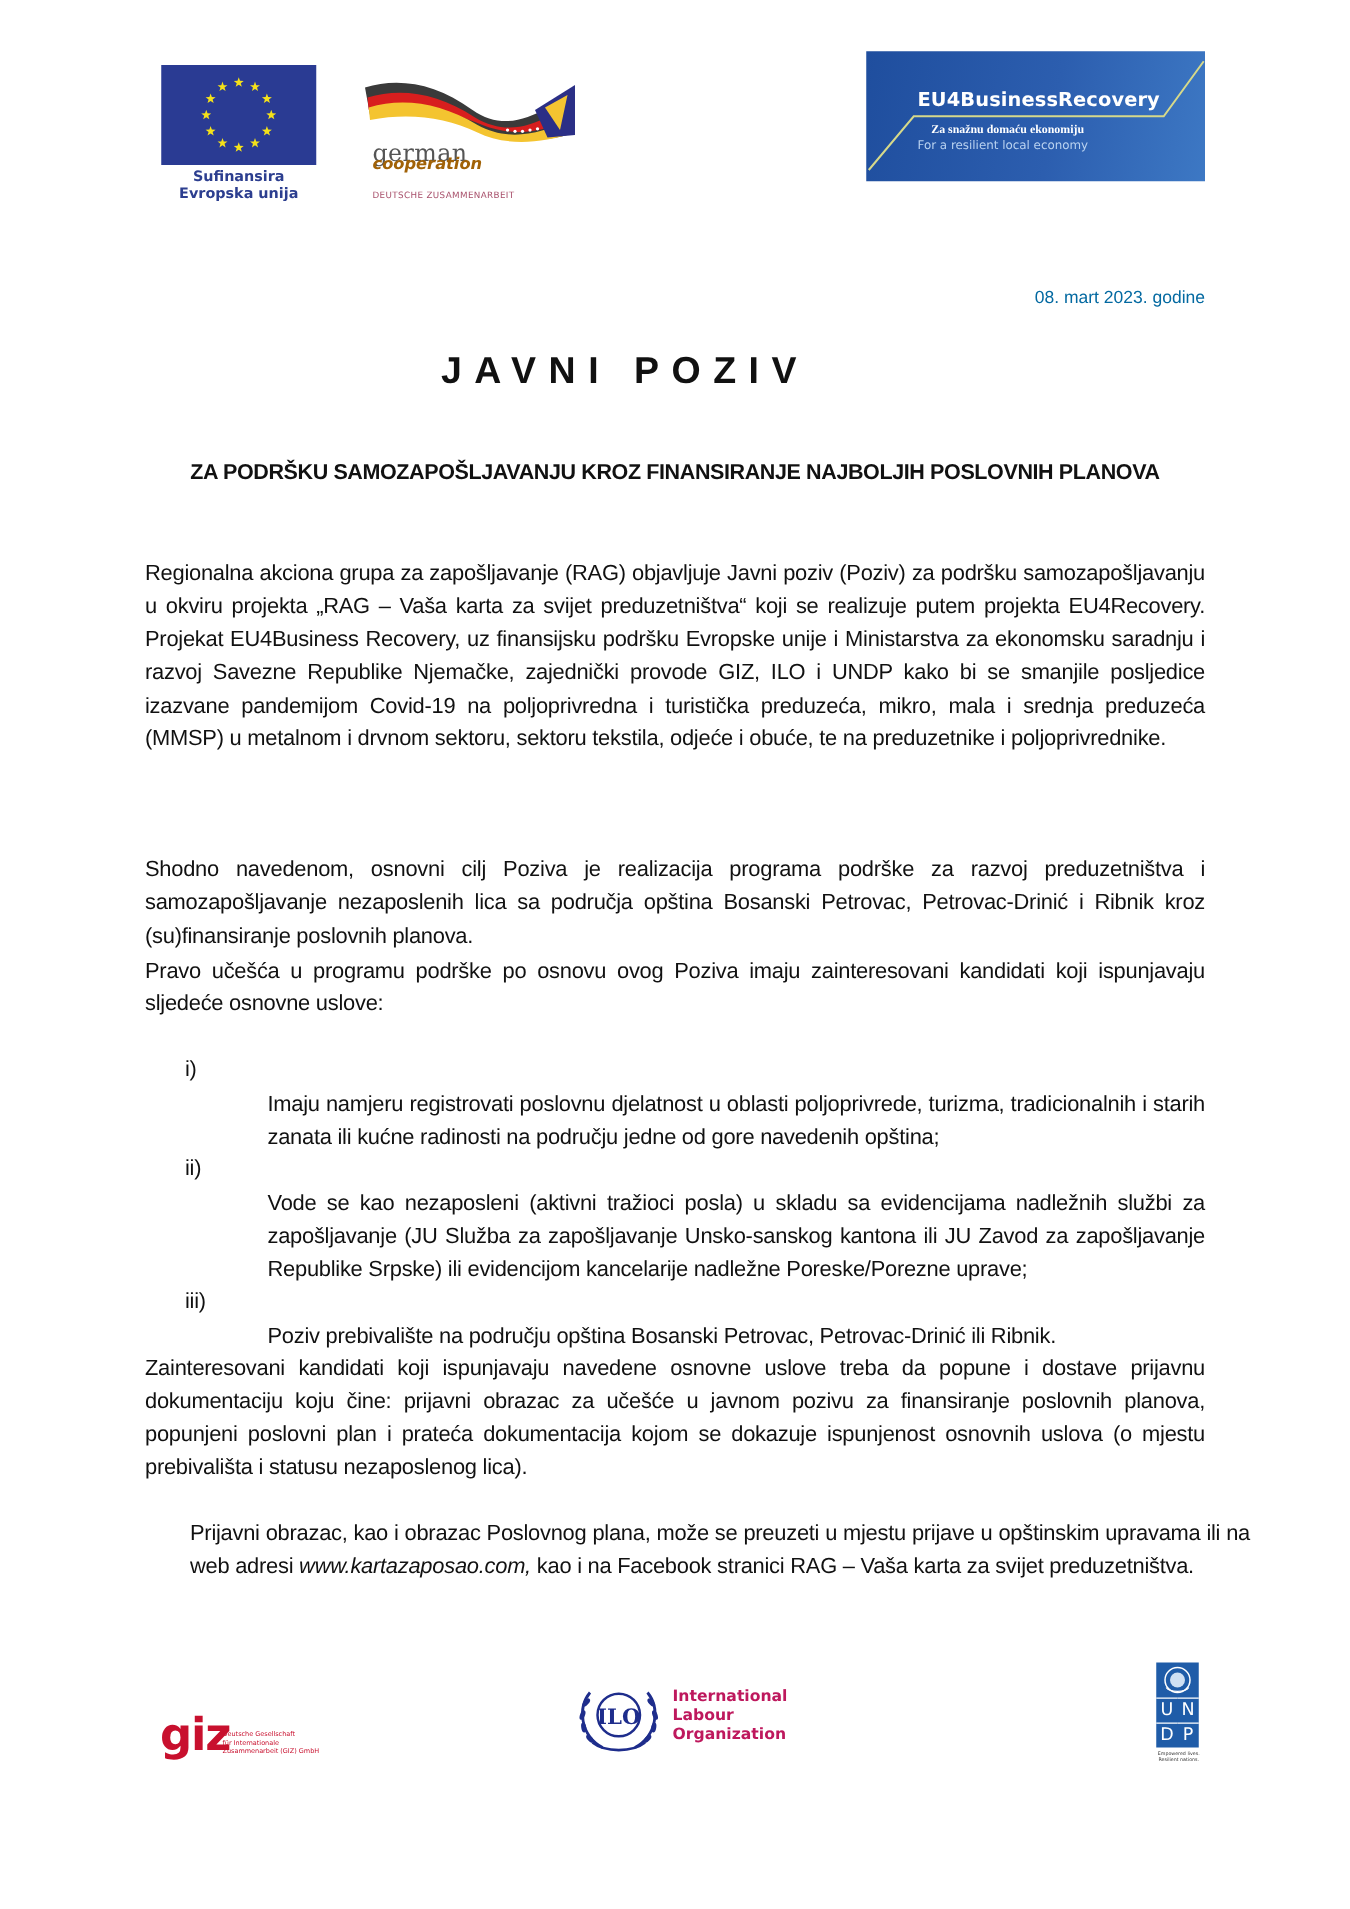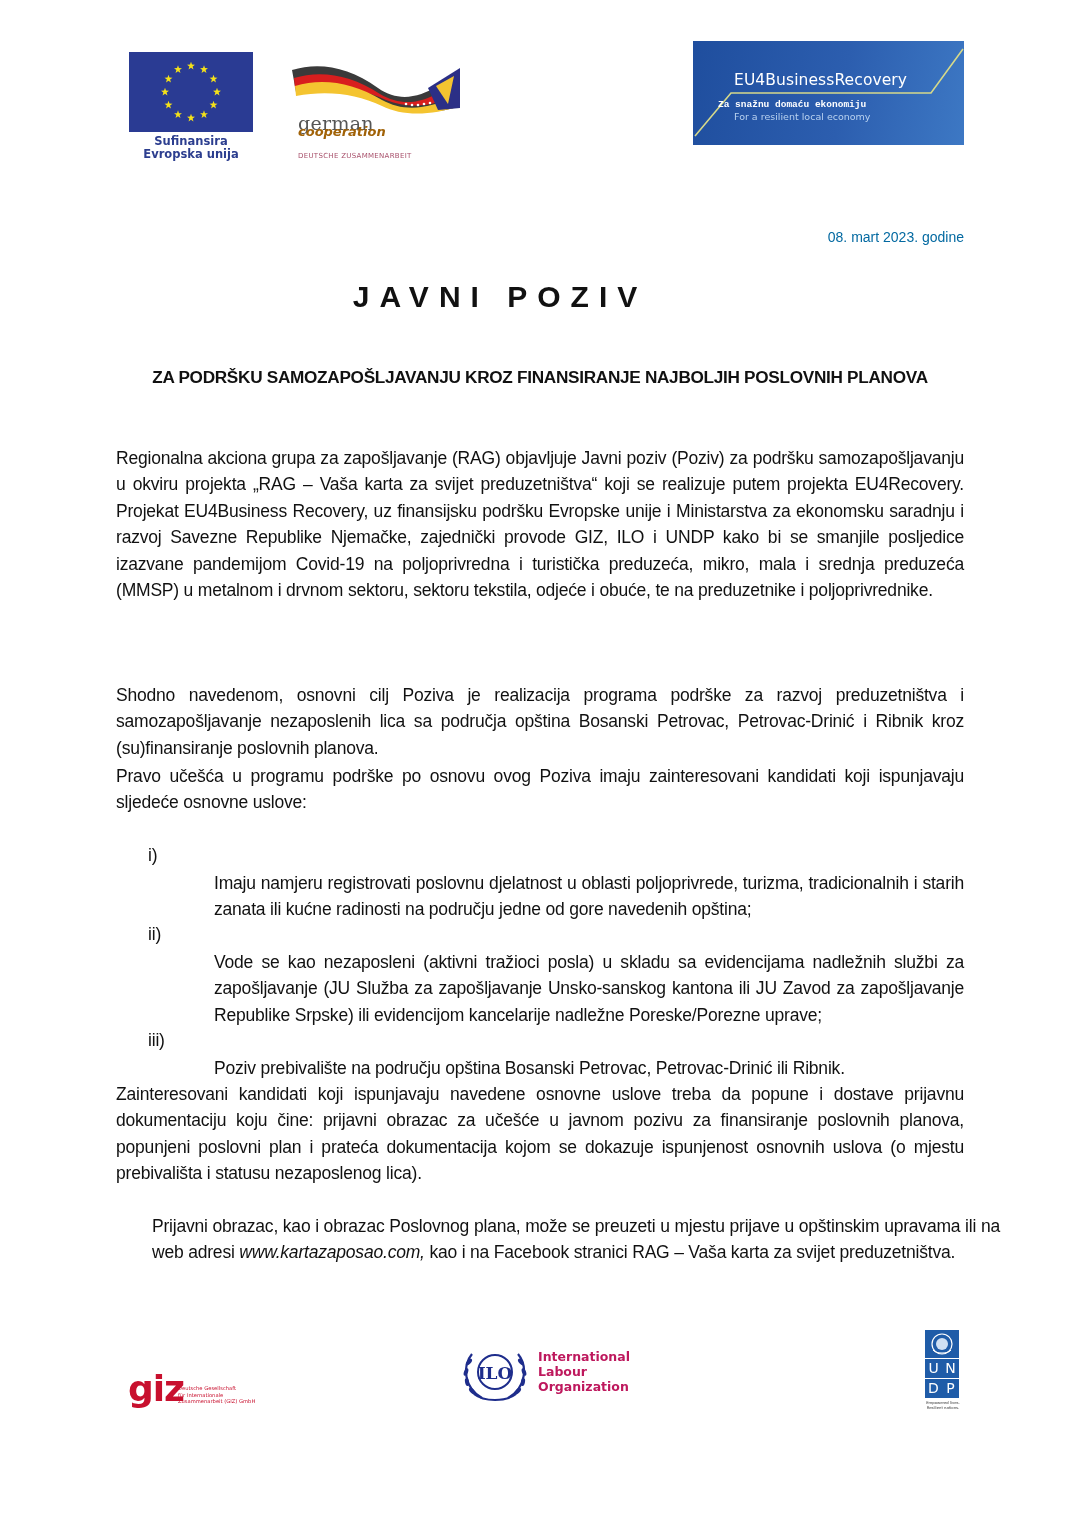--- a/index.html
+++ b/index.html
@@ -19,22 +19,22 @@
   .gc-german { font-family: "DejaVu Serif", serif; font-size: 19px; color: #555; position: absolute; left: 10px; top: 54px; letter-spacing: 0.3px; }
   .gc-coop { font-family: "DejaVu Sans", sans-serif; font-weight: bold; font-size: 13px; color: #a16207; position: absolute; left: 10px; top: 66px; font-style: italic; }
   .gc-dz { font-family: "DejaVu Sans", sans-serif; font-size: 7px; color: #a8506b; position: absolute; left: 10px; top: 94px; letter-spacing: 0.3px; }
 
   #eu4br-logo {
     left: 693px; top: 41px; width: 271px; height: 104px;
     background: linear-gradient(100deg, #1f4e9e 0%, #2c5eaf 55%, #3d78c4 100%);
     overflow: hidden;
   }
   #eu4br-logo svg { position: absolute; left: 0; top: 0; }
-  .br-title { position: absolute; left: 41px; top: 30px; font-family: "DejaVu Sans", sans-serif; font-weight: normal; font-size: 15.5px; color: #ffffff; letter-spacing: 0.1px; }
-  .br-sub1 { position: absolute; left: 25px; top: 58px; font-family: Liberation Mono, monospace; font-size: 9.5px; color: #ffffff; font-weight: bold; }
+  .br-title { position: absolute; left: 41px; top: 30px; font-family: "DejaVu Sans", sans-serif; font-weight: bold; font-size: 15.5px; color: #ffffff; letter-spacing: 0.1px; }
+  .br-sub1 { position: absolute; left: 52px; top: 58px; font-family: Liberation Serif, serif; font-size: 9.5px; color: #ffffff; font-weight: bold; }
   .br-sub2 { position: absolute; left: 41px; top: 70px; font-family: "DejaVu Sans", sans-serif; font-size: 9.5px; color: #b9d2f0; }
 
   
   .date { right: 116px; top: 229px; font-size: 14px; color: #0369a1; }
   .title { left: 0; width: 1000px; top: 280px; text-align: center; font-size: 30px; font-weight: bold; letter-spacing: 10px; color: #111; }
   .subtitle { left: 0; width: 1080px; top: 367px; text-align: center; font-size: 17.2px; font-weight: bold; color: #111; letter-spacing: -0.3px; }
 
   .para {
     position: absolute; left: 116px; width: 848px;
     font-size: 17.5px; line-height: 26.4px; text-align: justify; color: #111;

